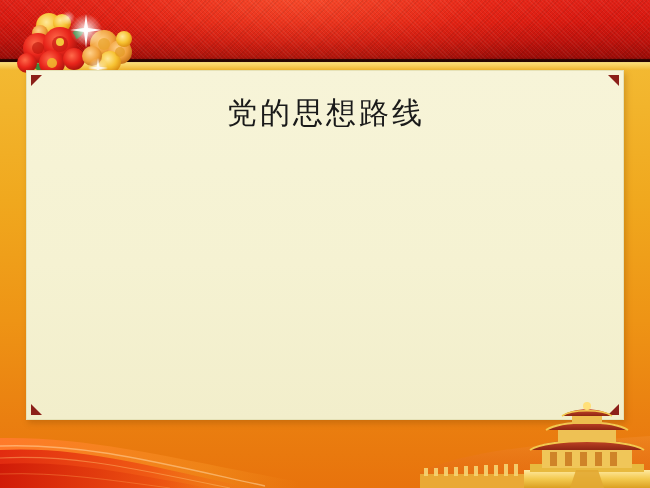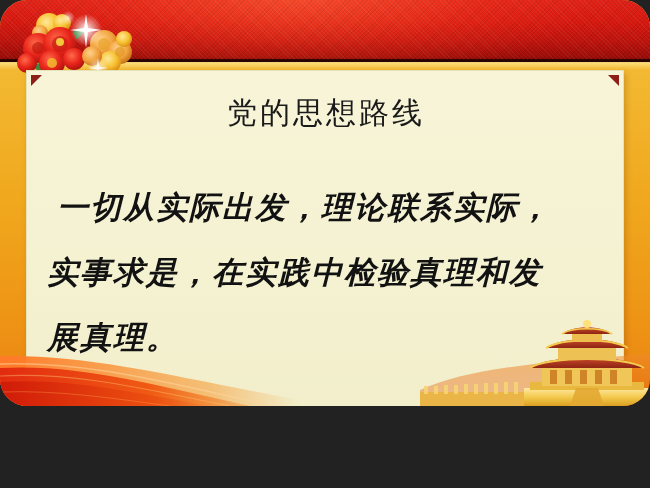--- a/index.html
+++ b/index.html
@@ -4,31 +4,30 @@
 <title>党的思想路线</title>
 <style>
   html, body {
     margin: 0;
     padding: 0;
     background: #222;
   }
   #slide {
     position: relative;
     width: 650px;
-    height: 406px;
+    height: 488px;
     overflow: hidden;
     font-family: "DejaVu Sans", sans-serif;
     background: linear-gradient(to bottom,
         #f5c842 0px,
         #f3ba33 60px,
         #f0a81e 200px,
         #ee9415 320px,
         #ea7f10 420px,
         #e8730c 488px);
-    border-radius: 27px;
   }
 
   
   .banner {
     position: absolute;
     left: 0; top: 0;
     width: 650px;
     height: 62px;
     background:
       radial-gradient(ellipse 420px 120px at 46% -10%,
@@ -203,25 +202,20 @@
   </div>
 
   <div class="panel">
     <span class="corner corner-tl"></span>
     <span class="corner corner-tr"></span>
     <span class="corner corner-bl"></span>
     <span class="corner corner-br"></span>
 
     <div class="slide-title">党的思想路线</div>
 
-    <div class="body-text">
-      <span class="body-line">一切从实际出发，理论联系实际，</span>
-      <span class="body-line">实事求是，在实践中检验真理和发</span>
-      <span class="body-line">展真理。</span>
-    </div>
   </div>
 
   <div class="ribbons">
     <svg width="420" height="80" viewBox="0 0 420 80" xmlns="http://www.w3.org/2000/svg">
       <defs>
         <linearGradient id="rb1" x1="0" y1="0" x2="1" y2="0">
           <stop offset="0%" stop-color="#e22b10"></stop>
           <stop offset="60%" stop-color="#f05a14"></stop>
           <stop offset="100%" stop-color="#f07a16" stop-opacity="0.25"></stop>
         </linearGradient>

